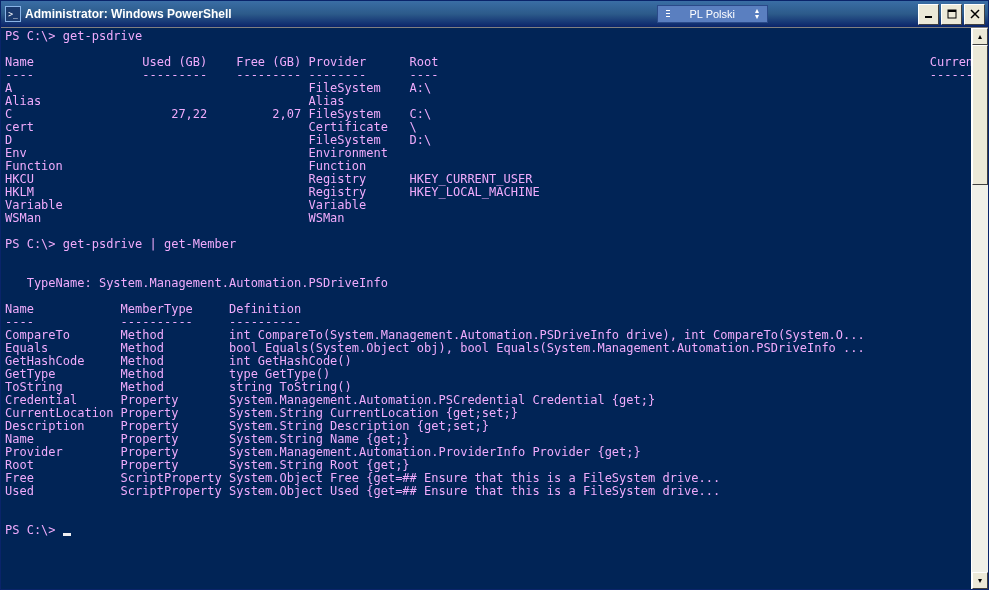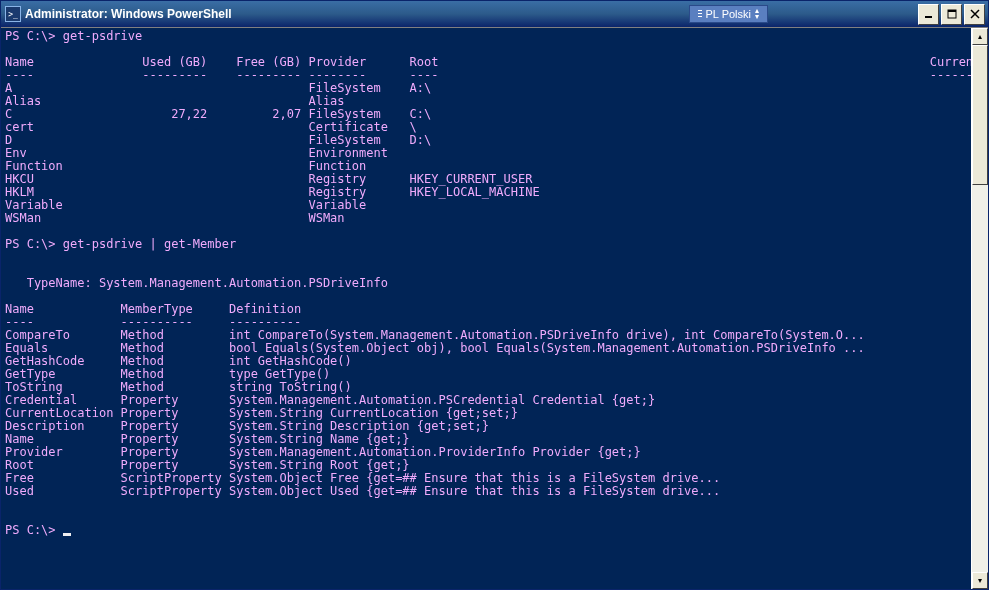--- a/index.html
+++ b/index.html
@@ -51,21 +51,21 @@
   }
   .lang-indicator {
     background: #5a7fc0;
     border: 1px solid #2a4a8a;
     color: #fff;
     font-size: 11px;
     padding: 2px 8px;
     margin-right: 150px;
     display: flex;
     align-items: center;
-    gap: 4px;
+    gap: 20px;
   }
   .lang-indicator .dots {
     display: inline-block;
     width: 4px;
     height: 10px;
     background-image: radial-gradient(circle, #fff 1px, transparent 1px);
     background-size: 2px 3px;
   }
   .lang-indicator .arrows {
     font-size: 8px;

